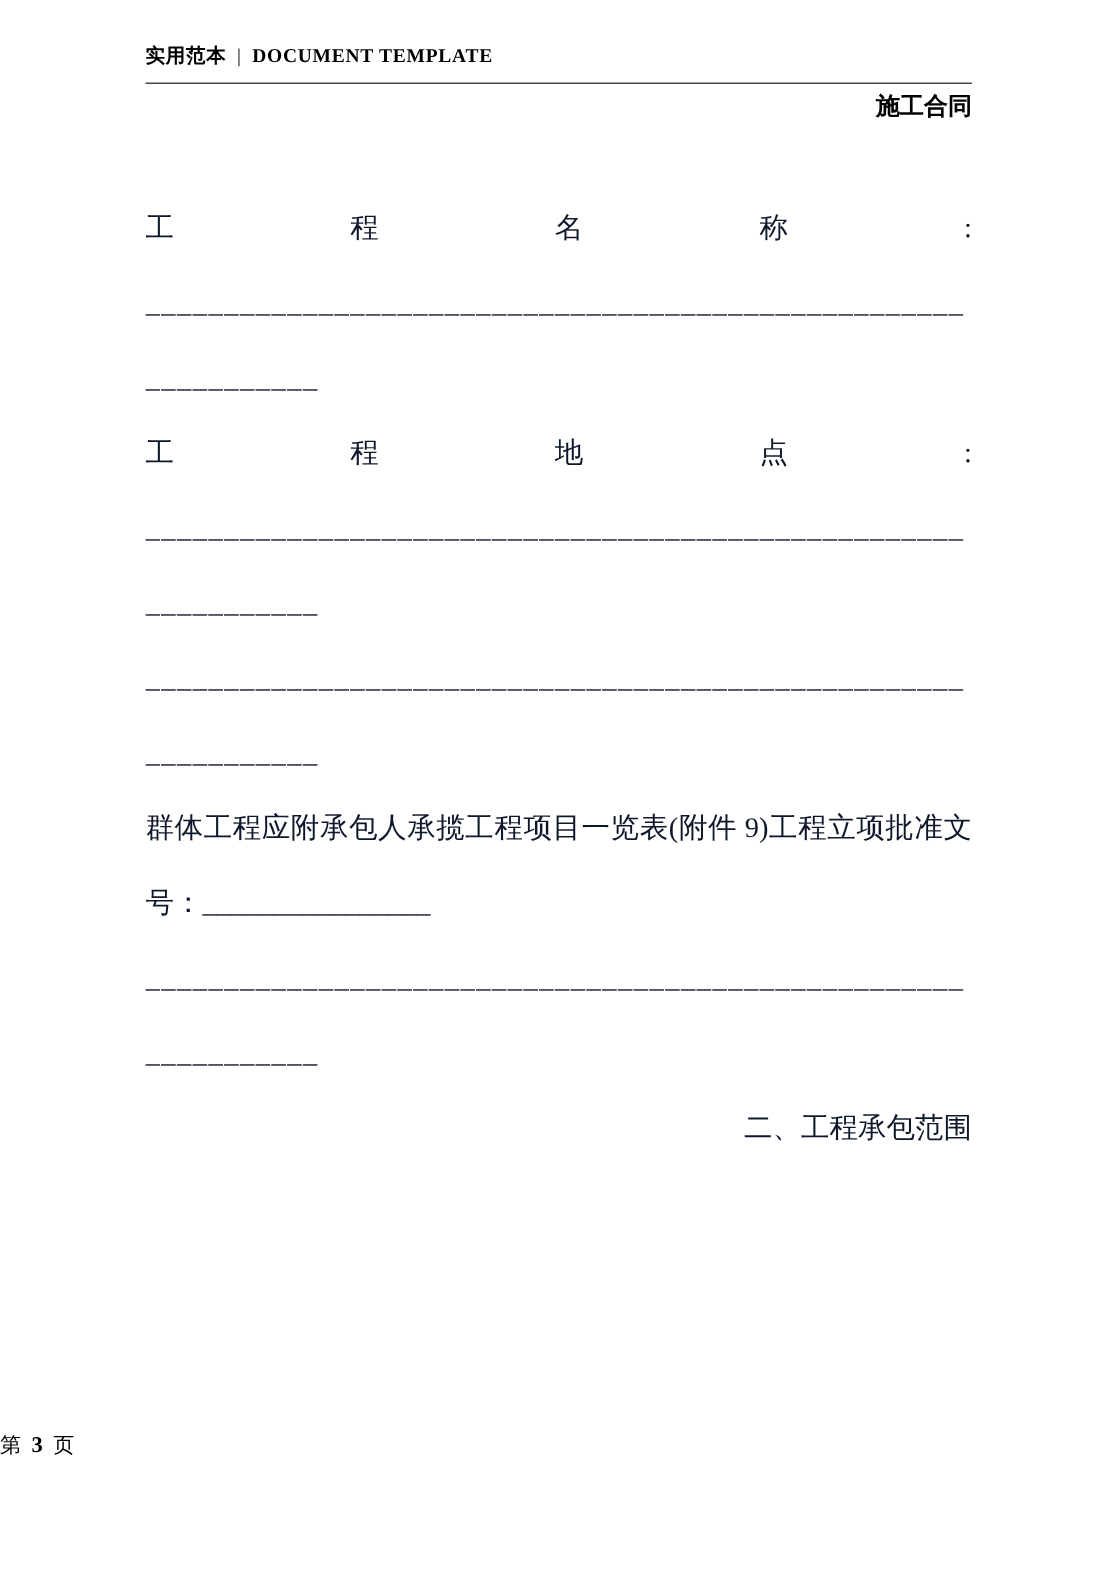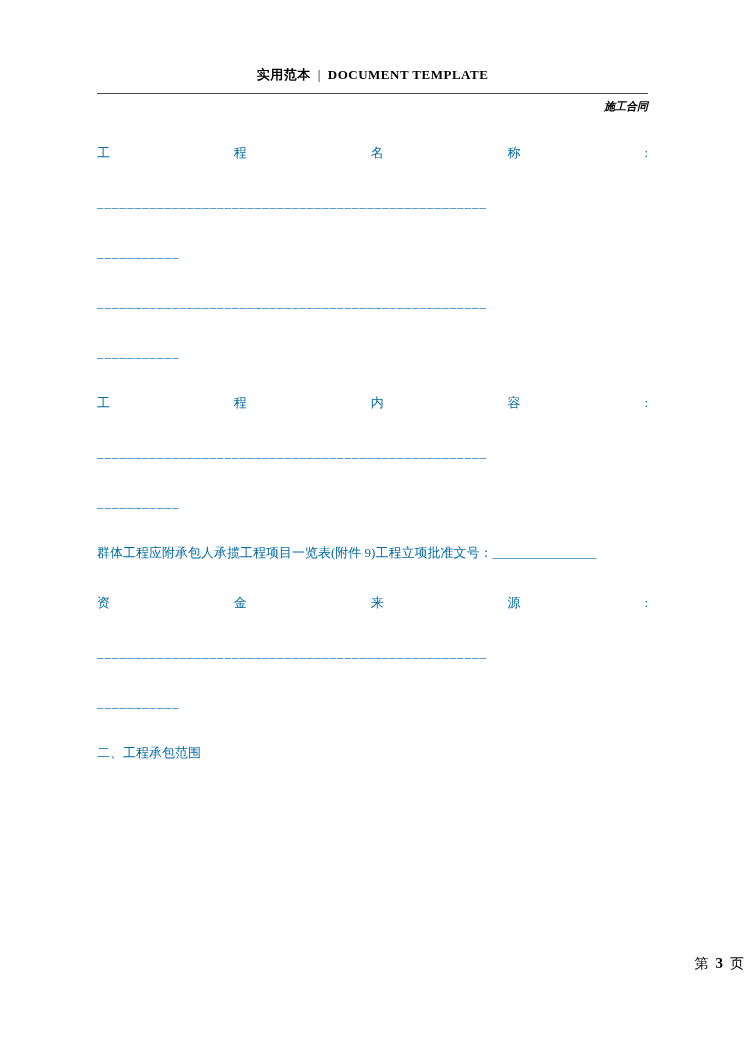--- a/index.html
+++ b/index.html
@@ -13,47 +13,46 @@
     font-family: "Liberation Serif", "DejaVu Serif", serif;
     overflow: hidden;
   }
   .header {
     position: absolute;
     top: 0;
     left: 97px;
     width: 551px;
   }
   .brand-line {
-    padding-top: 66px;
-    text-align: center;
+    padding-top: 28px;
+    text-align: left;
     font-size: 13px;
     font-weight: bold;
     color: #000000;
     letter-spacing: 0.5px;
   }
   .brand-line .sep { margin: 0 7px; font-weight: normal; }
   .header-rule {
     margin-top: 9px;
     border-top: 1px solid #4a4a4a;
     height: 0;
   }
   .doc-type {
     margin-top: 5px;
     text-align: right;
-    font-size: 11px;
+    font-size: 16px;
     font-weight: bold;
-    font-style: italic;
   }
   .body {
     position: absolute;
     top: 128px;
     left: 97px;
     width: 551px;
-    font-size: 13px;
-    color: #0369a1;
+    font-size: 19px;
+    color: #0f172a;
   }
   .row {
     height: 50px;
     line-height: 50px;
     overflow: hidden;
   }
   .distributed {
     text-align: justify;
     text-align-last: justify;
   }
@@ -62,27 +61,28 @@
     letter-spacing: 1px;
     font-style: italic;
   }
   .para {
     line-height: 50px;
     text-align: justify;
   }
   .section-heading {
     height: 50px;
     line-height: 50px;
+    text-align: right;
   }
   .footer {
     position: absolute;
     top: 955px;
     left: 0;
     width: 744px;
-    text-align: right;
+    text-align: left;
     font-size: 14px;
     color: #000000;
   }
   .footer .num {
     font-weight: bold;
     font-size: 15px;
     margin: 0 7px;
   }
 </style>
 </head>
@@ -100,34 +100,33 @@
 
   <div class="body">
 
     <div>
       <div class="row distributed">工 程 名 称 :</div>
       <div class="row blank-line">____________________________________________________</div>
       <div class="row blank-line">___________</div>
     </div>
 
     <div>
+      <div class="row distributed">工 程 地 点 :</div>
       <div class="row blank-line">____________________________________________________</div>
       <div class="row blank-line">___________</div>
     </div>
 
     <div>
-      <div class="row distributed">工 程 内 容 :</div>
       <div class="row blank-line">____________________________________________________</div>
       <div class="row blank-line">___________</div>
     </div>
 
     <div class="para">群体工程应附承包人承揽工程项目一览表(附件 9)工程立项批准文号：________________</div>
 
     <div>
-      <div class="row distributed">资 金 来 源 :</div>
       <div class="row blank-line">____________________________________________________</div>
       <div class="row blank-line">___________</div>
     </div>
 
     <div class="section-heading">二、工程承包范围</div>
 
 
   </div>
 
   <div class="footer">

